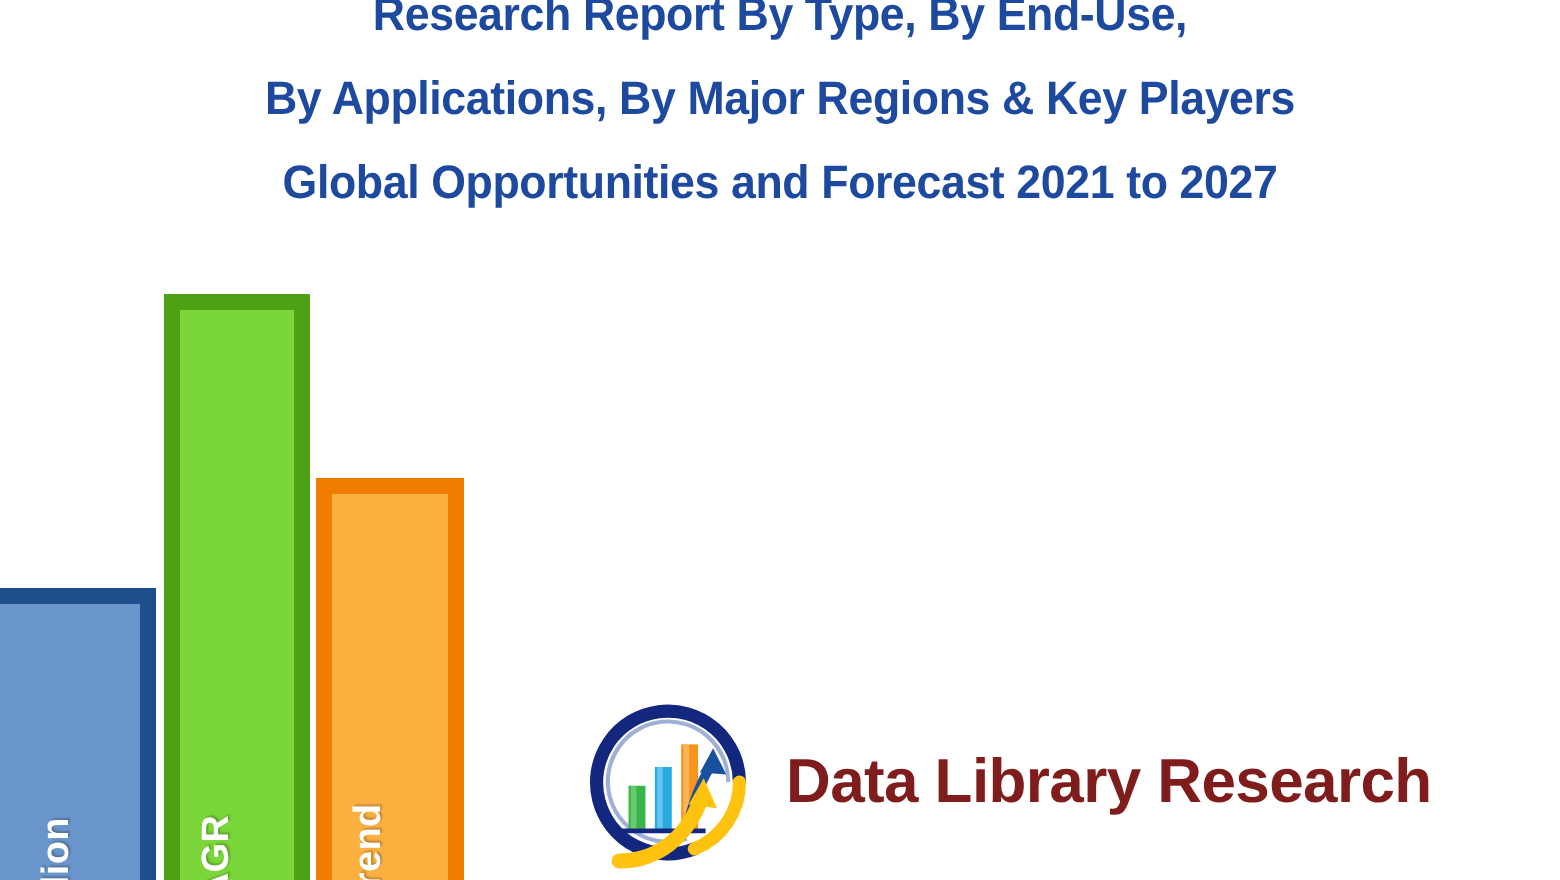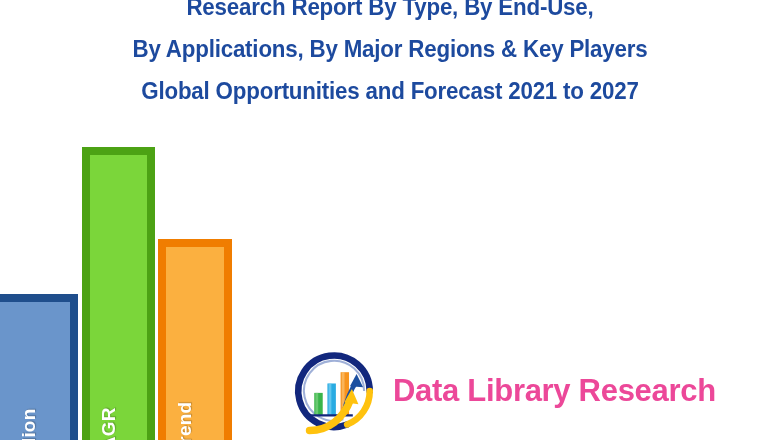--- a/index.html
+++ b/index.html
@@ -134,21 +134,21 @@
     gap: 12px;
   }
 
   .logo-mark {
     width: 94px;
     height: 94px;
     flex: 0 0 94px;
   }
 
   .logo-wordmark {
-    color: #ec4899;
+    color: #7f1d1d;
     font-family: "Liberation Sans", "DejaVu Sans", sans-serif;
     font-weight: bold;
     font-size: 31px;
     letter-spacing: -0.3px;
     white-space: nowrap;
     line-height: 1;
     padding-bottom: 2px;
   }
 </style>
 </head>

